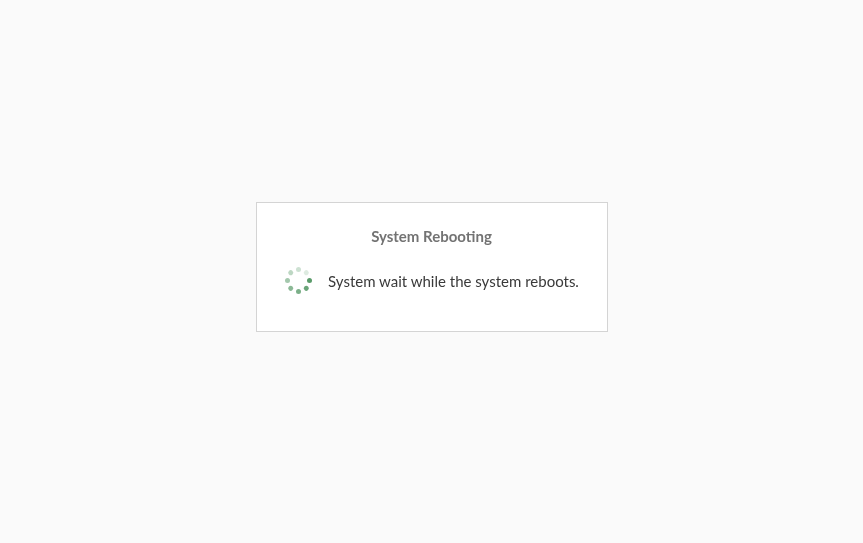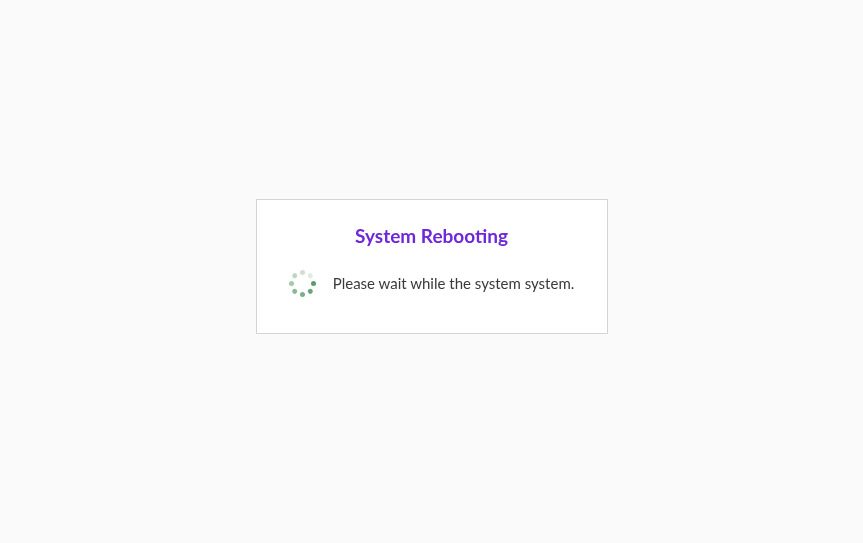--- a/index.html
+++ b/index.html
@@ -20,23 +20,23 @@
       width: 352px;
       border: 1px solid #d4d4d4;
       background-color: #ffffff;
       padding: 24px 20px 36px 20px;
       display: flex;
       flex-direction: column;
       align-items: center;
       margin-top: -10px;
     }
     .dialog-title {
-      font-size: 19px;
+      font-size: 15px;
       font-weight: 700;
-      color: #6d28d9;
+      color: #737373;
       margin-bottom: 22px;
     }
     .dialog-body {
       display: flex;
       align-items: center;
       gap: 16px;
     }
     .spinner {
       width: 28px;
       height: 28px;
@@ -82,15 +82,15 @@
     <div class="spinner">
       <div class="dot"></div>
       <div class="dot"></div>
       <div class="dot"></div>
       <div class="dot"></div>
       <div class="dot"></div>
       <div class="dot"></div>
       <div class="dot"></div>
       <div class="dot"></div>
     </div>
-    <div class="dialog-message">Please wait while the system system.</div>
+    <div class="dialog-message">System wait while the system reboots.</div>
   </div>
 </div>
 
 </body></html>

